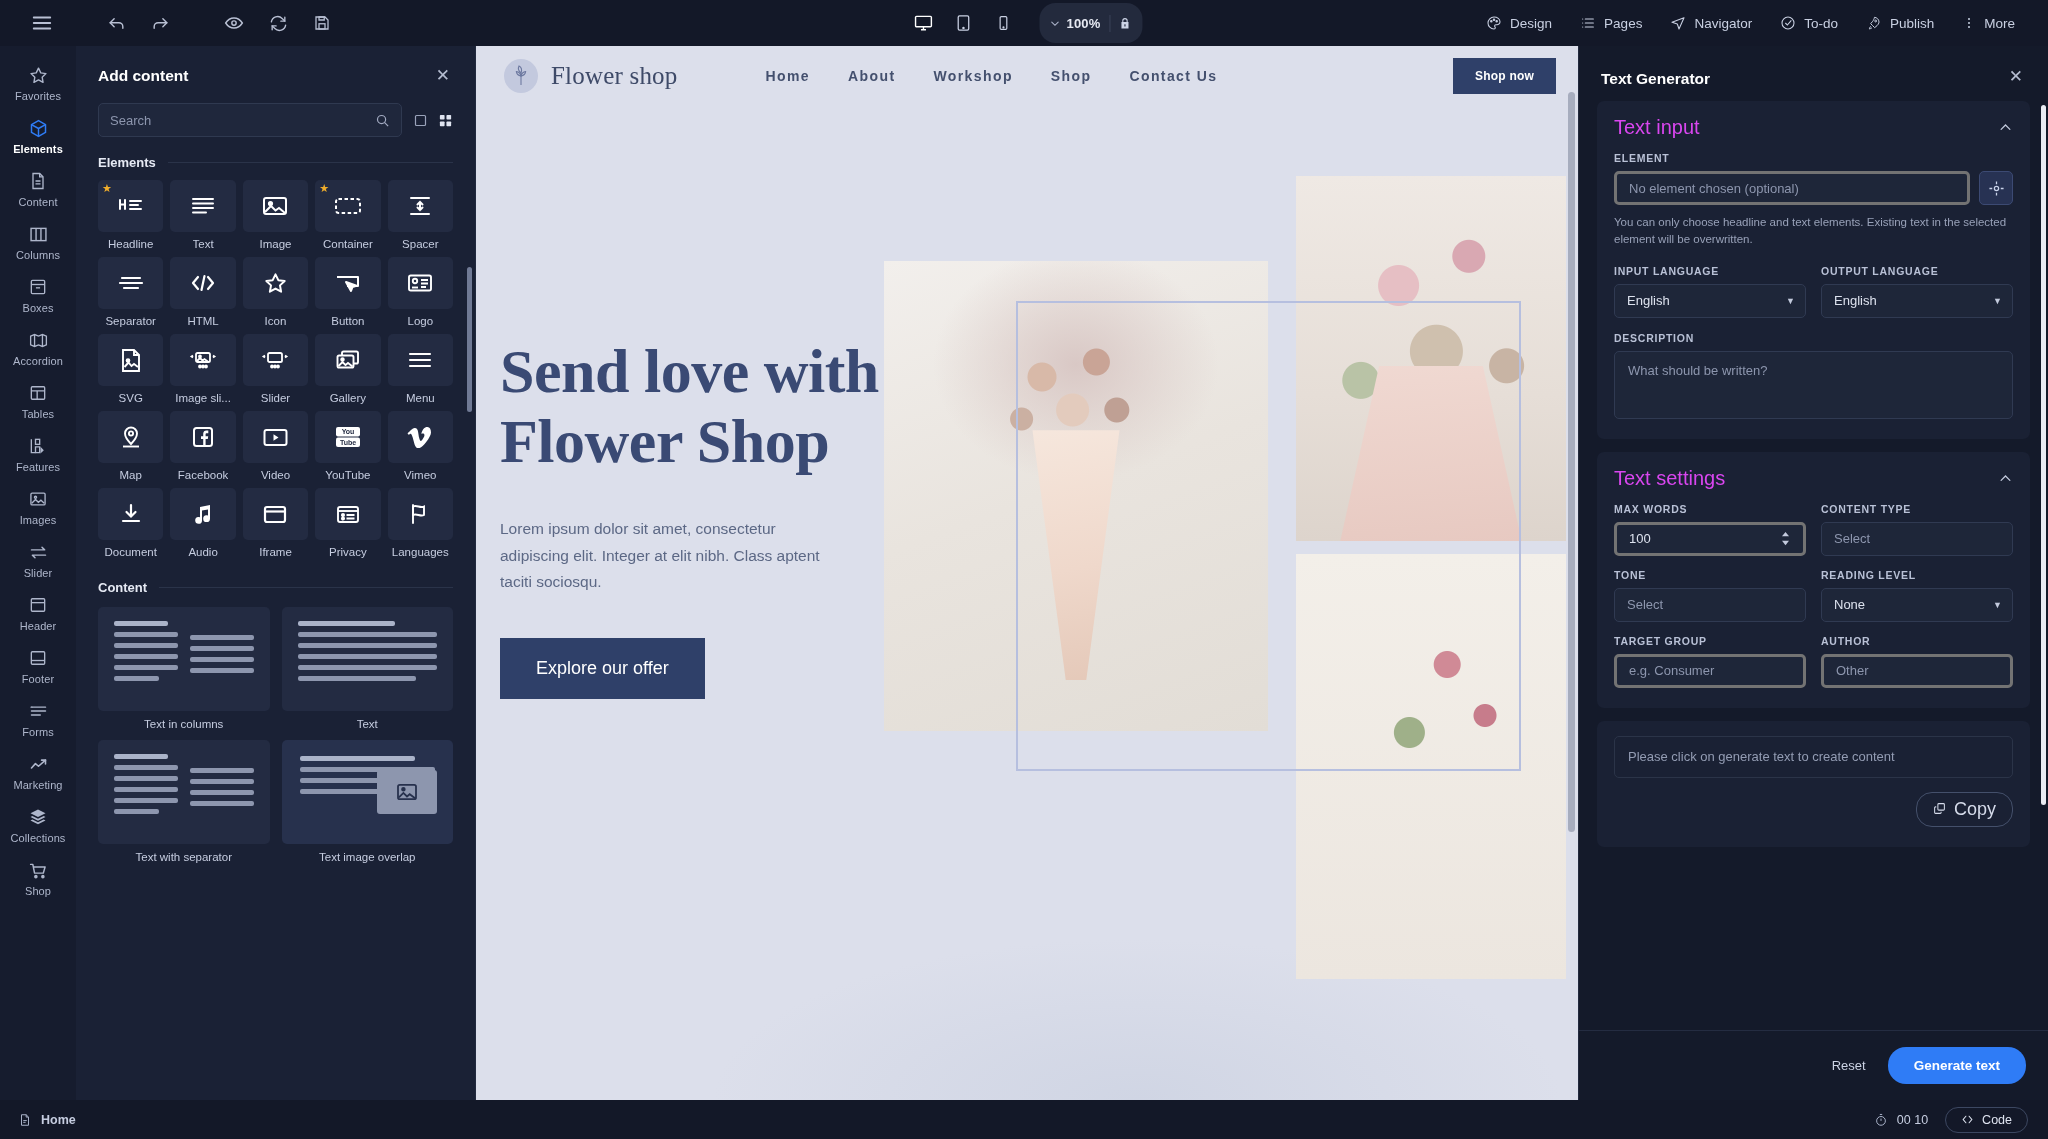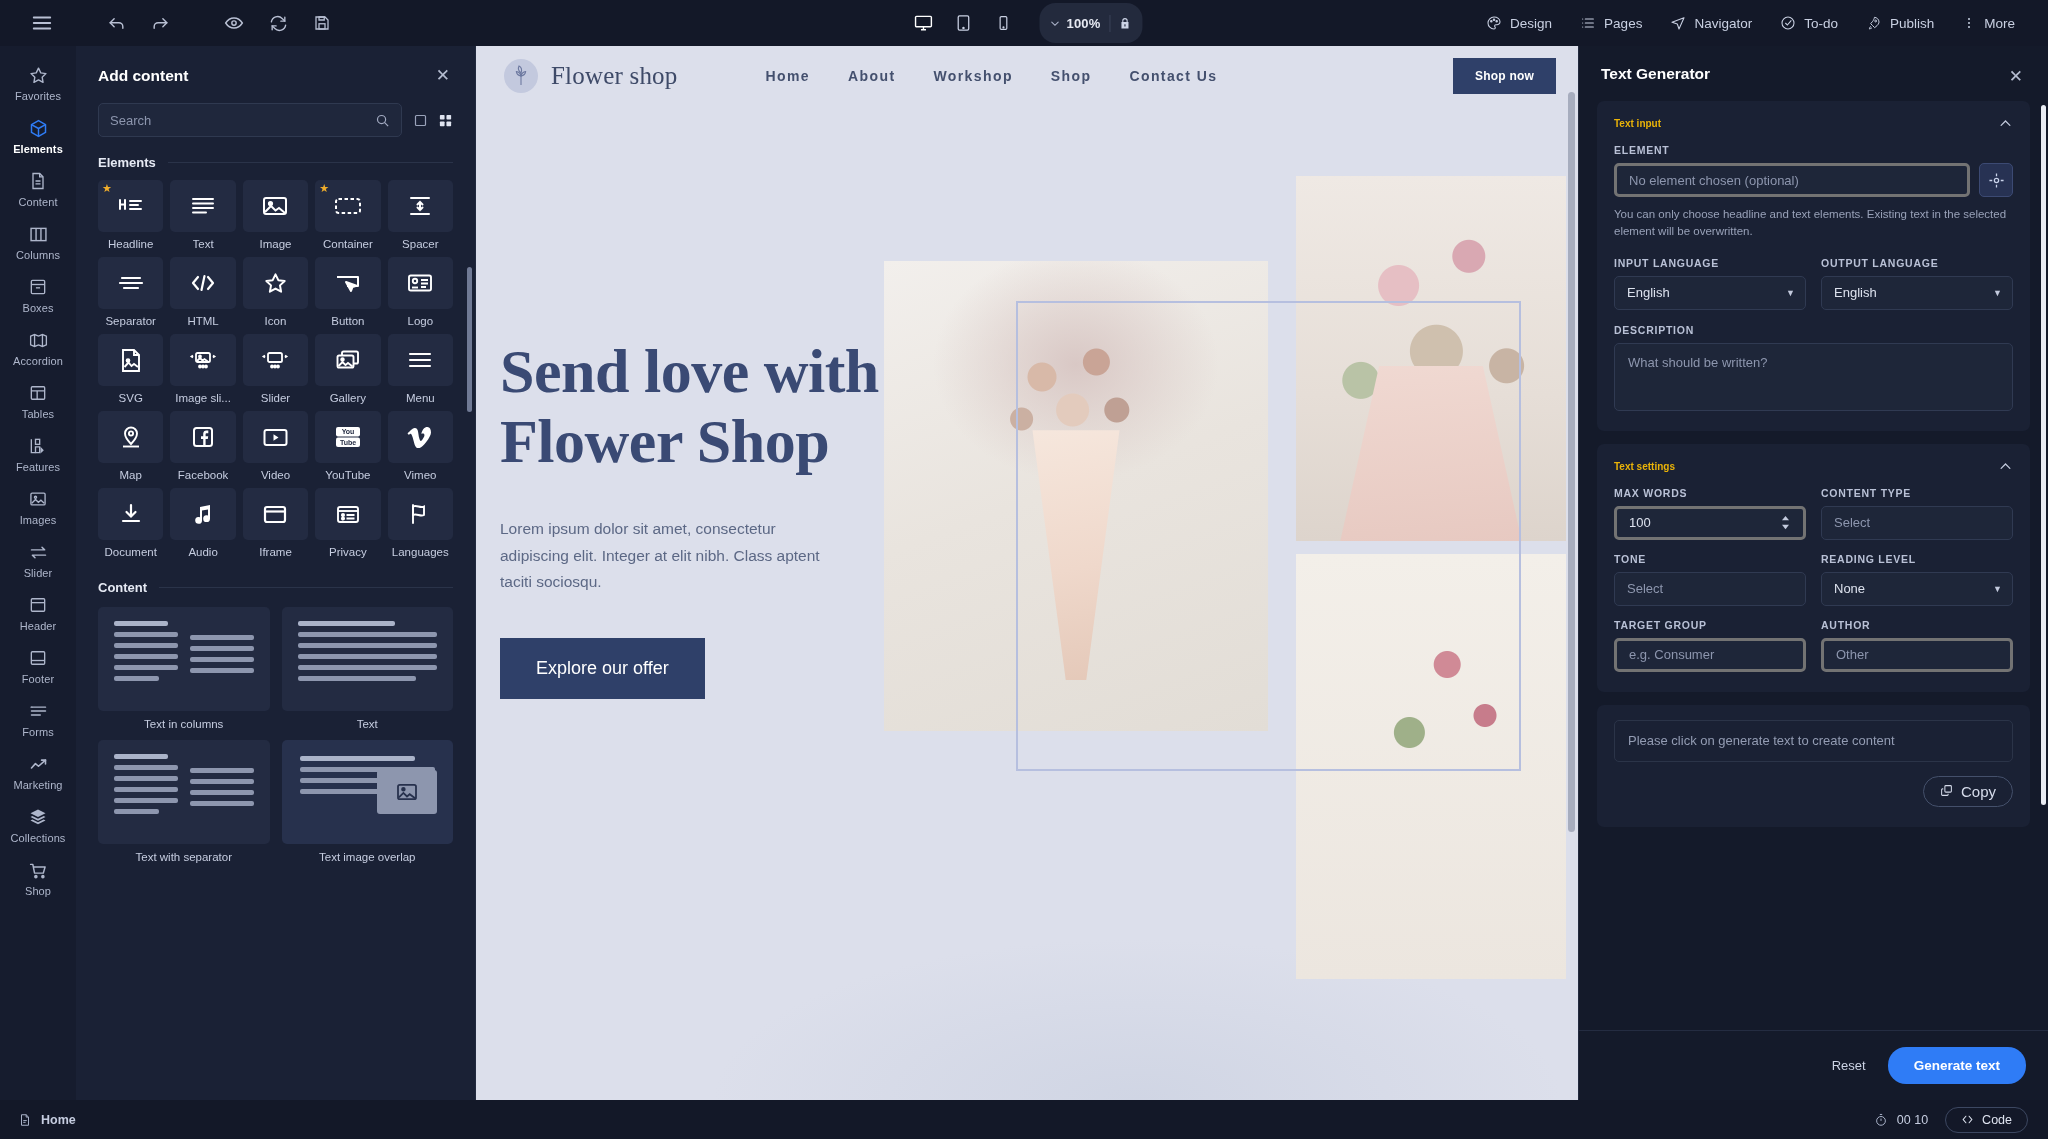--- a/index.html
+++ b/index.html
@@ -210,27 +210,27 @@
   .canvas-sb {
     position: absolute; right: 3px; top: 46px; width: 7px; height: 740px;
     background: #a7adbe; border-radius: 4px; z-index: 12;
   }
 
   
   .rightpanel {
     width: 470px; flex: 0 0 470px; background: #141a2a;
     display: flex; flex-direction: column; border-left: 1px solid #222a3e;
   }
-  .rp-head { display: flex; align-items: flex-start; padding: 19px 22px 13px; }
+  .rp-head { display: flex; align-items: flex-end; padding: 19px 22px 13px; }
   .rp-title { color: #fff; font-size: 15.5px; font-weight: 700; }
   .rp-close { margin-left: auto; color: #b4bcd0; cursor: pointer; font-size: 17px; line-height: 1; padding: 3px; }
   .rp-scroll { flex: 1; overflow: hidden; padding: 0 18px 6px; position: relative; }
   .card { background: #1a2134; border-radius: 7px; padding: 15px 17px 20px; margin-bottom: 13px; }
   .card-head { display: flex; align-items: center; padding-bottom: 13px; cursor: pointer; }
-  .card-head .t { color: #eab308; font-size: 10px; font-weight: bold; }
+  .card-head .t { color: #d946ef; font-size: 20px; }
   .card-head .chev { margin-left: auto; color: #c3cadd; display: flex; }
   .flabel {
     font-size: 10.5px; color: #b9c1d6; letter-spacing: .75px; font-weight: 700;
     text-transform: uppercase; margin-bottom: 7px;
   }
   .fieldrow { display: flex; gap: 9px; align-items: stretch; }
   .inp {
     flex: 1; height: 34px; background: #1e2639; border: 3px solid #737373;
     border-radius: 5px; display: flex; align-items: center; padding: 0 12px;
     color: #dde2ee; font-size: 13px;
@@ -255,21 +255,21 @@
     padding: 11px 13px; color: #8d96ae; font-size: 13px;
   }
   .spinner { margin-left: auto; display: flex; flex-direction: column; gap: 1px; color: #c3cadd; }
   .outbox {
     height: 42px; background: transparent; border: 1px solid #2b3448; border-radius: 5px;
     display: flex; align-items: center; padding: 0 13px; color: #939cb3; font-size: 13px;
   }
   .copybtn {
     margin: 14px 0 0 auto; width: fit-content; display: flex; align-items: center; gap: 8px;
     border: 1px solid #44506b; border-radius: 16px; padding: 6px 16px;
-    color: #d5dbea; font-size: 15px; cursor: pointer;
+    color: #d5dbea; font-size: 18px; cursor: pointer;
   }
   .rp-foot {
     border-top: 1px solid #242c41; padding: 16px 22px; display: flex;
     align-items: center; justify-content: flex-end; gap: 22px;
   }
   .resetbtn { color: #ccd3e4; font-size: 13px; cursor: pointer; }
   .genbtn {
     background: #2f7cf6; color: #fff; font-size: 13.5px; font-weight: 700;
     padding: 11px 26px; border-radius: 18px; cursor: pointer;
   }

